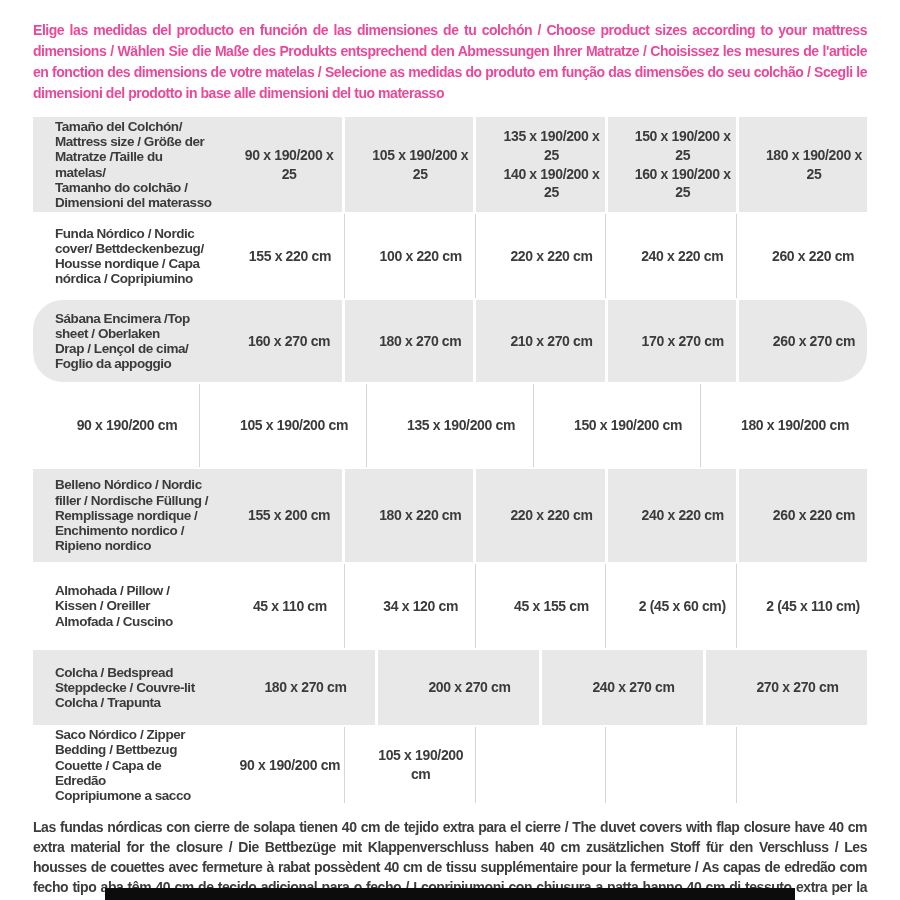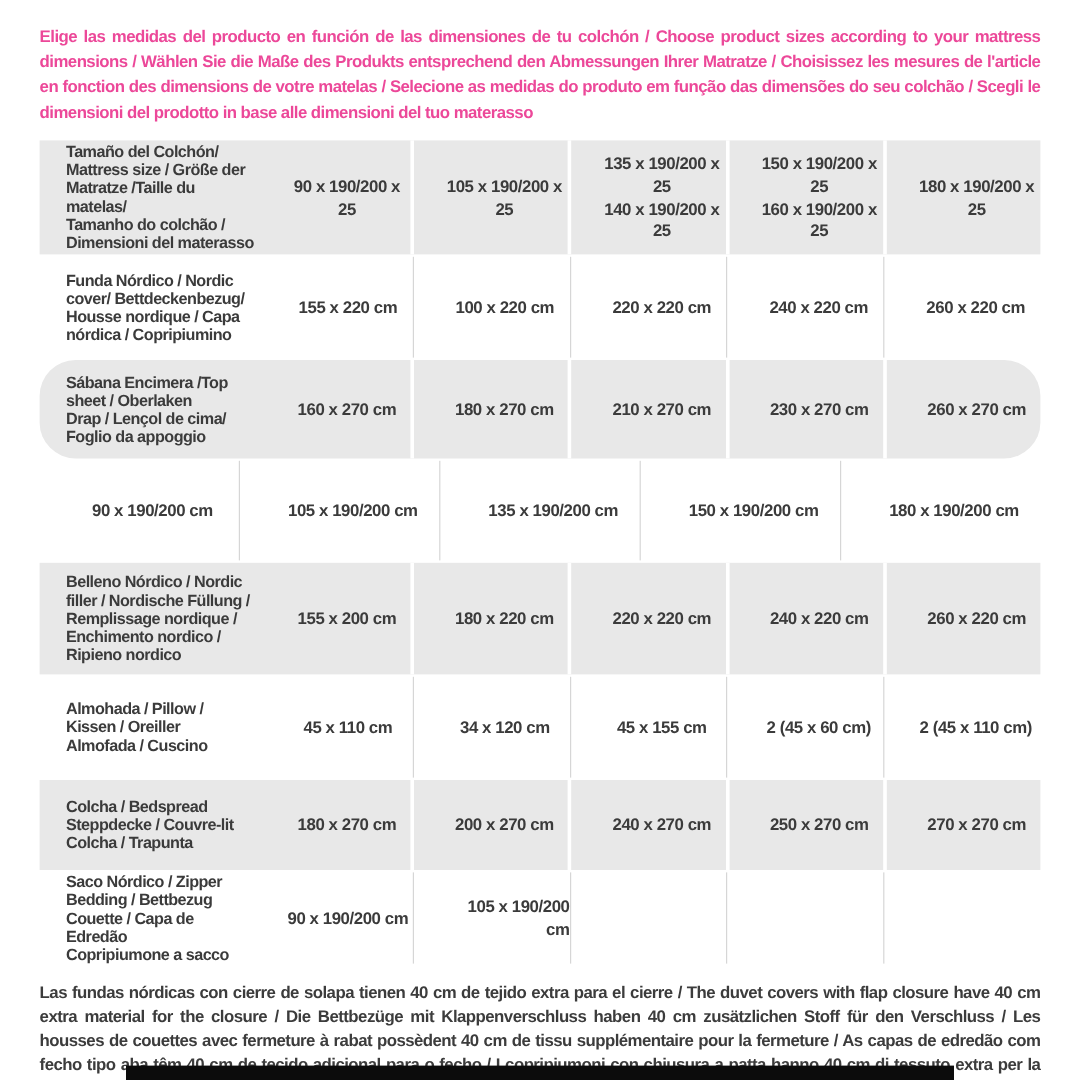--- a/index.html
+++ b/index.html
@@ -44,21 +44,21 @@
   }
   .val{
     flex:1;
     display:flex;align-items:center;justify-content:center;
     text-align:center;
     font-size:14px;
     line-height:1.35;
     letter-spacing:-0.35px;
     white-space:pre-line;
   }
-  .row.white .val + .val{border-left:1px solid #d6d6d6;text-align:right;}
+  .row.white .val + .val{border-left:1px solid #d6d6d6;}
   .row.gray  .val + .val{border-left:3px solid #ffffff;}
   .footnote{
     margin:14px 0 0 0;
     font-size:14px;
     line-height:1.43;
     letter-spacing:-0.45px;
     text-align:justify;
     color:#3c3c3c;
   }
   .bottom-bar{
@@ -105,21 +105,21 @@
     </div>
 
     <div class="row gray">
       <div class="cell label">Sábana Encimera /Top
 sheet / Oberlaken
 Drap / Lençol de cima/
 Foglio da appoggio</div>
       <div class="cell val">160 x 270 cm</div>
       <div class="cell val">180 x 270 cm</div>
       <div class="cell val">210 x 270 cm</div>
-      <div class="cell val">230 x 270 cm</div>
+      <div class="cell val">170 x 270 cm</div>
       <div class="cell val">260 x 270 cm</div>
     </div>
 
     <div class="row white">
       <div class="cell val">90 x 190/200 cm</div>
       <div class="cell val">105 x 190/200 cm</div>
       <div class="cell val">135 x 190/200 cm</div>
       <div class="cell val">150 x 190/200 cm</div>
       <div class="cell val">180 x 190/200 cm</div>
     </div>
@@ -148,21 +148,20 @@
       <div class="cell val">2 (45 x 110 cm)</div>
     </div>
 
     <div class="row gray">
       <div class="cell label">Colcha / Bedspread
 Steppdecke / Couvre-lit
 Colcha / Trapunta</div>
       <div class="cell val">180 x 270 cm</div>
       <div class="cell val">200 x 270 cm</div>
       <div class="cell val">240 x 270 cm</div>
-      <div class="cell val">250 x 270 cm</div>
       <div class="cell val">270 x 270 cm</div>
     </div>
 
     <div class="row white">
       <div class="cell label">Saco Nórdico / Zipper
 Bedding / Bettbezug
 Couette / Capa de Edredão
 Copripiumone a sacco</div>
       <div class="cell val">90 x 190/200 cm</div>
       <div class="cell val">105 x 190/200 cm</div>

